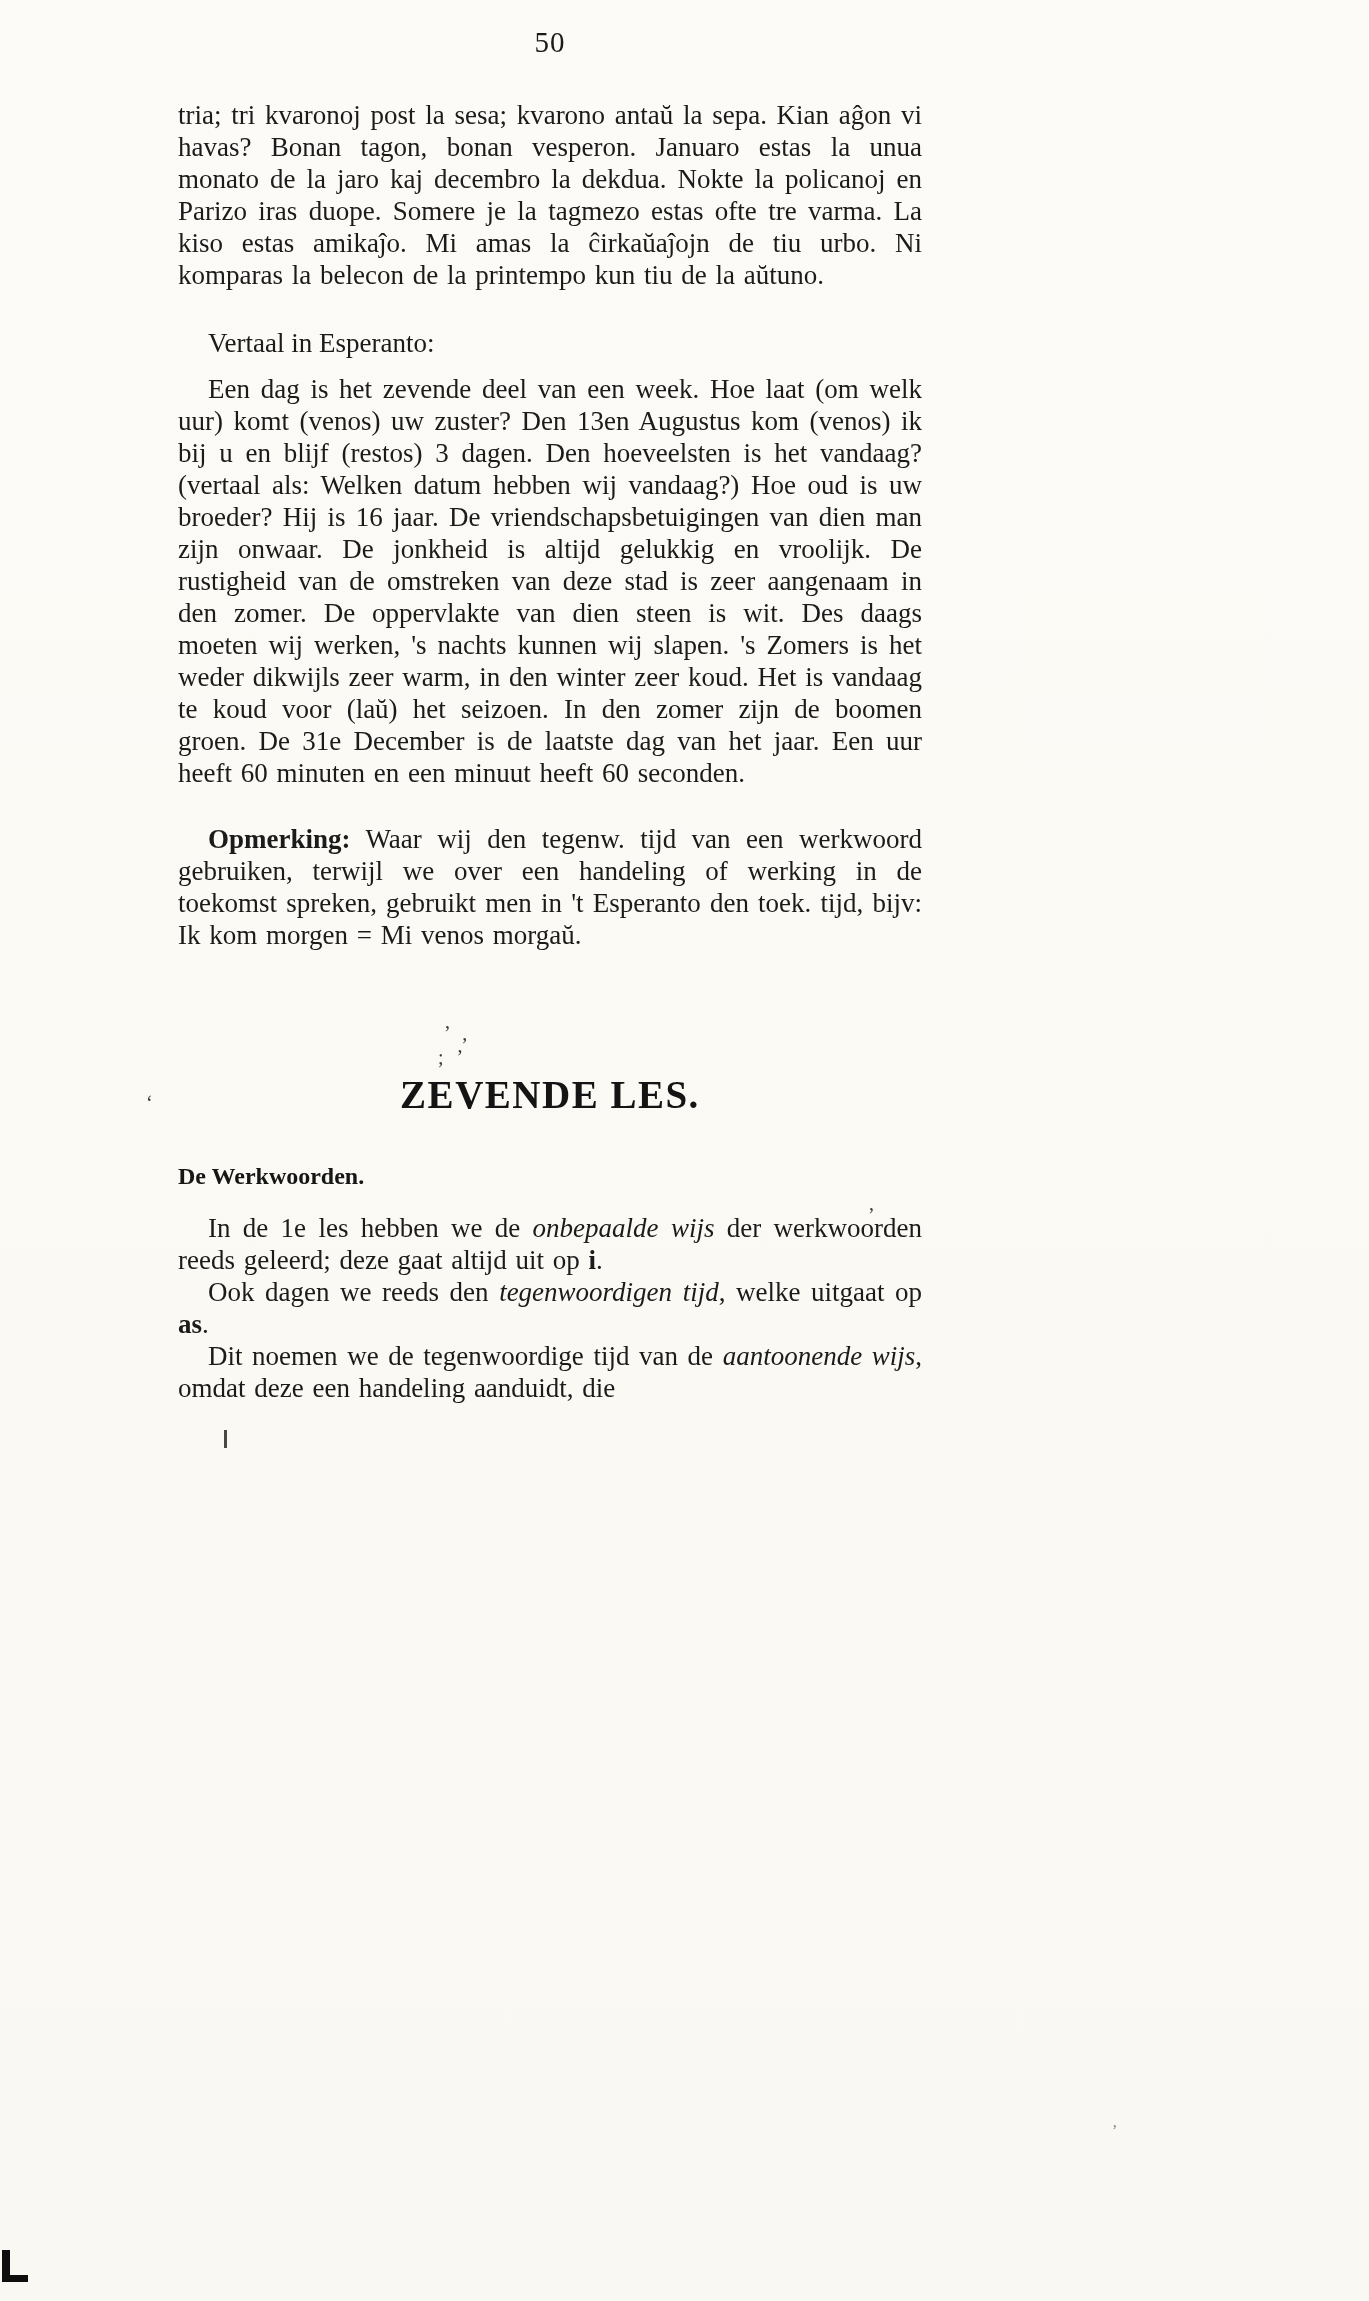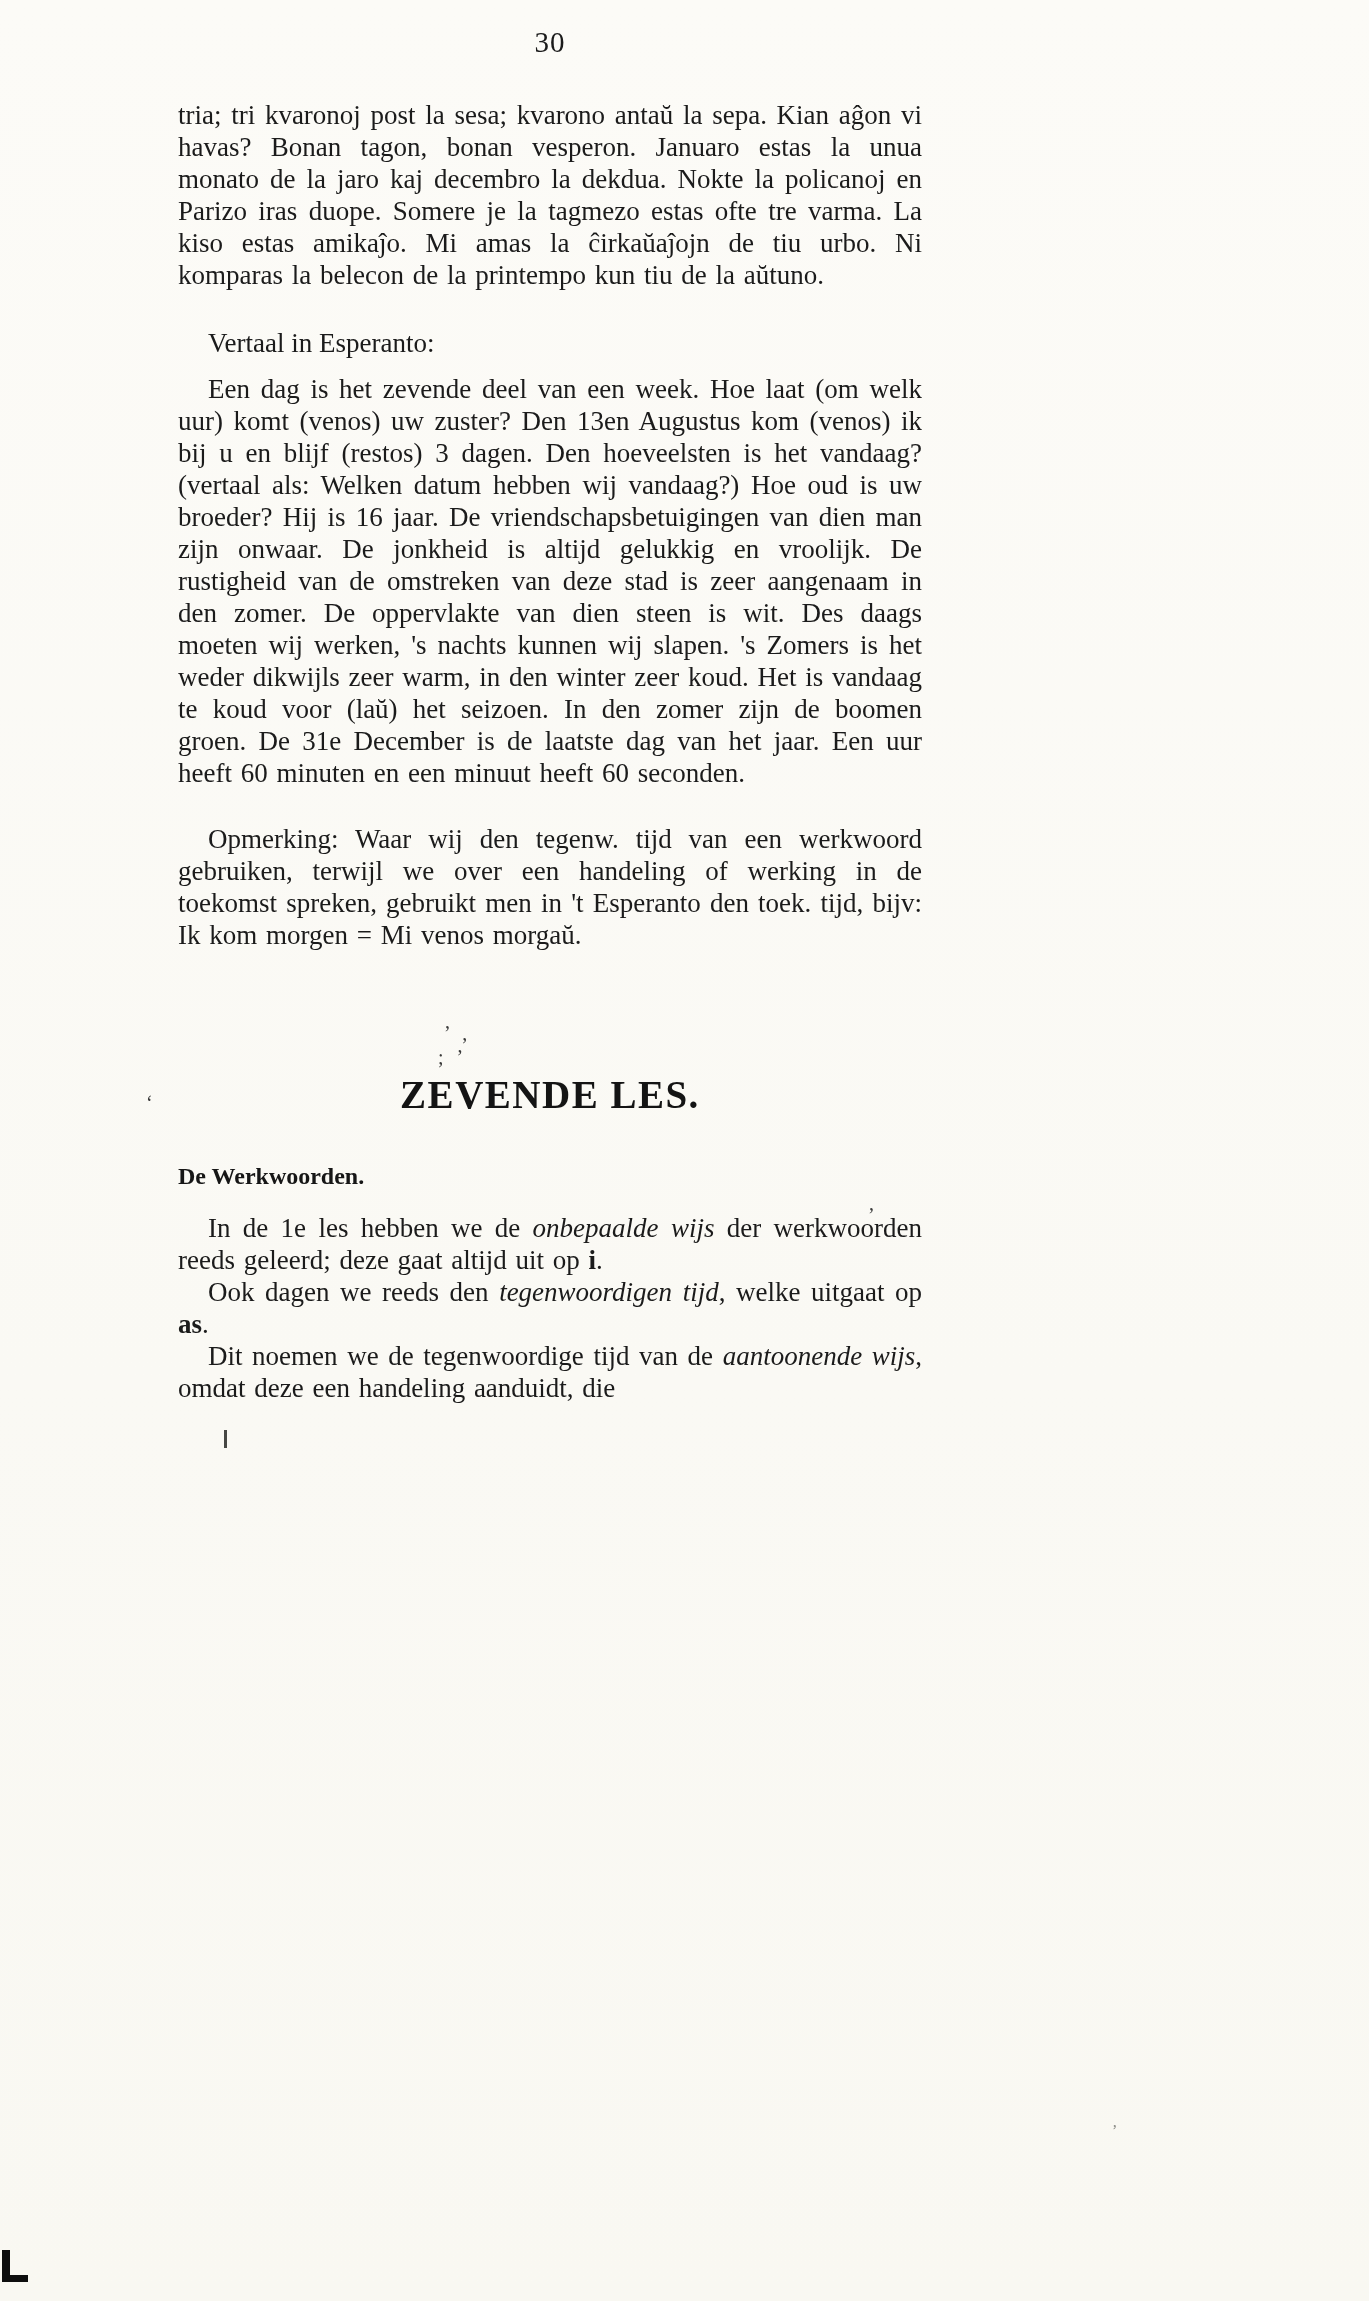--- a/index.html
+++ b/index.html
@@ -39,21 +39,21 @@
   }
   .indent { text-indent: 30px; }
   p.vertaal {
     margin: 36px 0 14px 0;
     font-size: 27px;
     line-height: 32px;
     text-indent: 30px;
     text-align: left;
   }
   p.opmerking { margin-top: 34px; }
-  p.opmerking strong { font-weight: 400; }
+  p.opmerking strong { font-weight: 700; }
   em { font-style: italic; }
   strong.infl { font-weight: 700; }
   h1.les {
     margin: 0;
     font-size: 39px;
     font-weight: 700;
     text-align: center;
     letter-spacing: 1.5px;
     color: #141414;
   }
@@ -99,21 +99,21 @@
     width: 26px; height: 7px;
     background: #0e0e0e;
   }
 </style>
 </head>
 <body>
 
 <div class="page">
 
   <div class="col" id="blockA">
-    <div class="pagenum">30</div>
+    <div class="pagenum">50</div>
 
     <p class="body">tria; tri kvaronoj post la sesa; kvarono antaŭ la sepa. Kian aĝon vi havas? Bonan tagon, bonan vesperon. Januaro estas la unua monato de la jaro kaj decembro la dekdua. Nokte la policanoj en Parizo iras duope. Somere je la tagmezo estas ofte tre varma. La kiso estas amikaĵo. Mi amas la ĉirkaŭaĵojn de tiu urbo. Ni komparas la belecon de la printempo kun tiu de la aŭtuno.</p>
 
     <p class="vertaal">Vertaal in Esperanto:</p>
 
     <p class="body indent">Een dag is het zevende deel van een week. Hoe laat (om welk uur) komt (venos) uw zuster? Den 13en Augustus kom (venos) ik bij u en blijf (restos) 3 dagen. Den hoeveelsten is het vandaag? (vertaal als: Welken datum hebben wij vandaag?) Hoe oud is uw broeder? Hij is 16 jaar. De vriendschapsbetuigingen van dien man zijn onwaar. De jonkheid is altijd gelukkig en vroolijk. De rustigheid van de omstreken van deze stad is zeer aangenaam in den zomer. De oppervlakte van dien steen is wit. Des daags moeten wij werken, 's nachts kunnen wij slapen. 's Zomers is het weder dikwijls zeer warm, in den winter zeer koud. Het is vandaag te koud voor (laŭ) het seizoen. In den zomer zijn de boomen groen. De 31e December is de laatste dag van het jaar. Een uur heeft 60 minuten en een minuut heeft 60 seconden.</p>
 
     <p class="body indent opmerking">
       <strong>Opmerking:</strong><span> Waar wij den tegenw. tijd van een werkwoord gebruiken, terwijl we over een handeling of werking in de toekomst spreken, gebruikt men in 't Esperanto den toek. tijd, bijv: Ik kom morgen = Mi venos morgaŭ.</span>
     </p>

